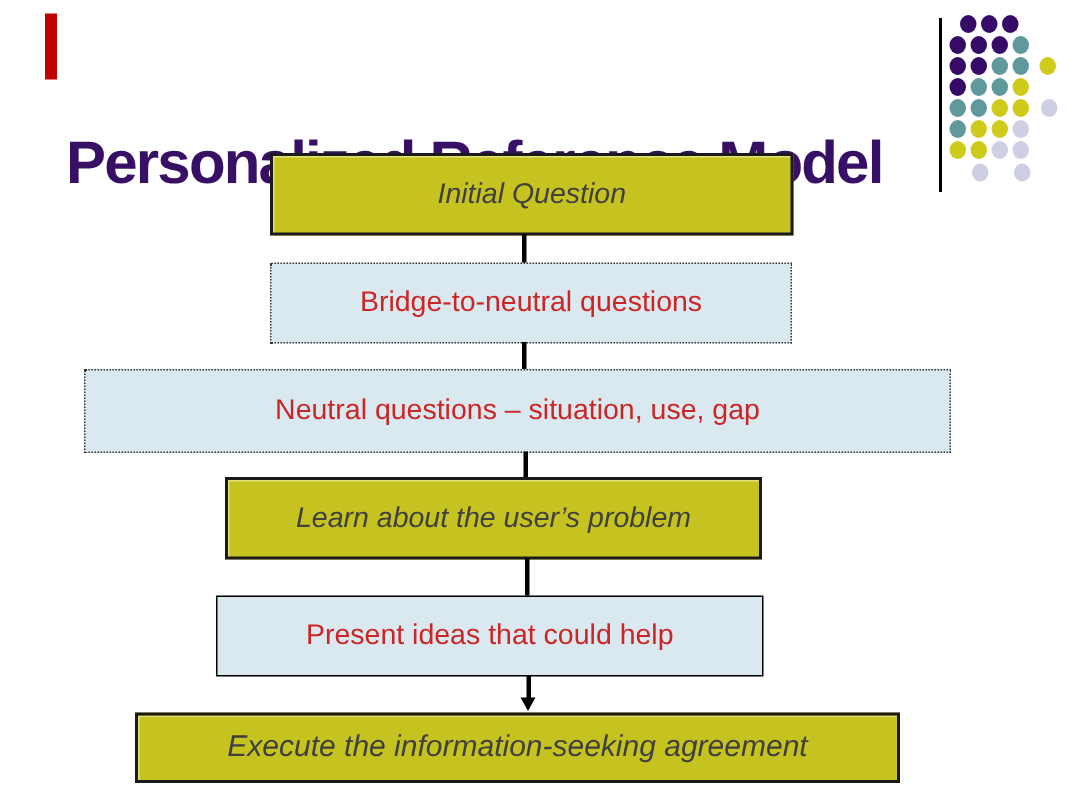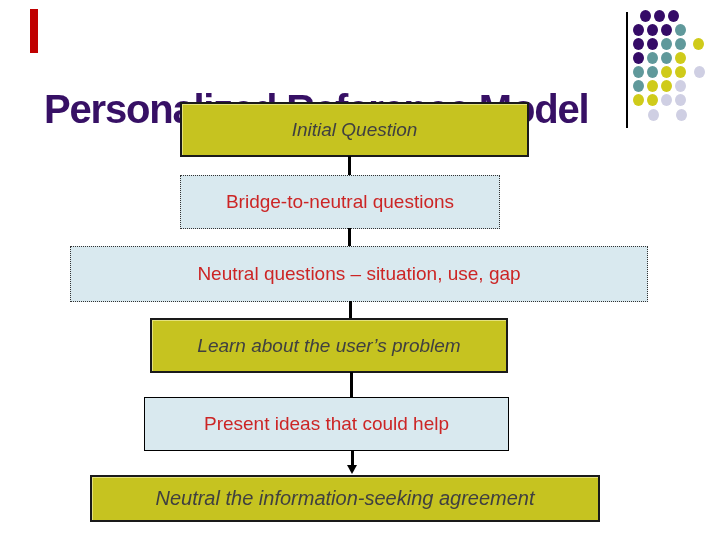--- a/index.html
+++ b/index.html
@@ -25,22 +25,22 @@
     font-size:19px;line-height:1.15;text-align:center;box-sizing:border-box;
   }
   .olive{
     background:#C6C320;border:2px solid #1a1a1a;color:#404040;
     box-shadow:inset 1px 1px 0 #e4e17c;
     font-style:italic;
   }
   .blue-dotted{background:#D9E9EF;border:1px dotted #333;color:#CC2525;}
   .blue-solid{background:#D9E9EF;border:1.5px solid #000;color:#CC2525;}
   .b1{left:180px;top:102px;width:349px;height:55px;}
-  .b2{left:180px;top:175px;width:320px;height:54px;}
-  .b3{left:70px; top:246px;width:578px;height:56px;}
+  .b2{left:180px;top:175px;width:348px;height:54px;}
+  .b3{left:56px; top:246px;width:578px;height:56px;}
   .b4{left:150px;top:318px;width:358px;height:55px;}
   .b5{left:144px;top:397px;width:365px;height:54px;}
   .b6{left:90px; top:475px;width:510px;height:47px;font-size:20px;}
   
   .conn{position:absolute;width:2.5px;background:#000;}
   .c1{left:348px;top:156px;height:20px;}
   .c2{left:348px;top:228px;height:19px;}
   .c3{left:349px;top:301px;height:18px;}
   .c4{left:350px;top:372px;height:26px;}
   .c5{left:351px;top:450px;height:17px;}
@@ -120,16 +120,16 @@
   <div class="conn c4"></div>
 
   <div class="box blue-solid b5">
     <span>Present ideas that could help</span>
   </div>
 
   <div class="conn c5"></div>
   <div class="arrowhead"></div>
 
   <div class="box olive b6">
-    <span>Neutral the information-seeking agreement</span>
+    <span>Execute the information-seeking agreement</span>
   </div>
 
 </div>
 
 </body></html>

